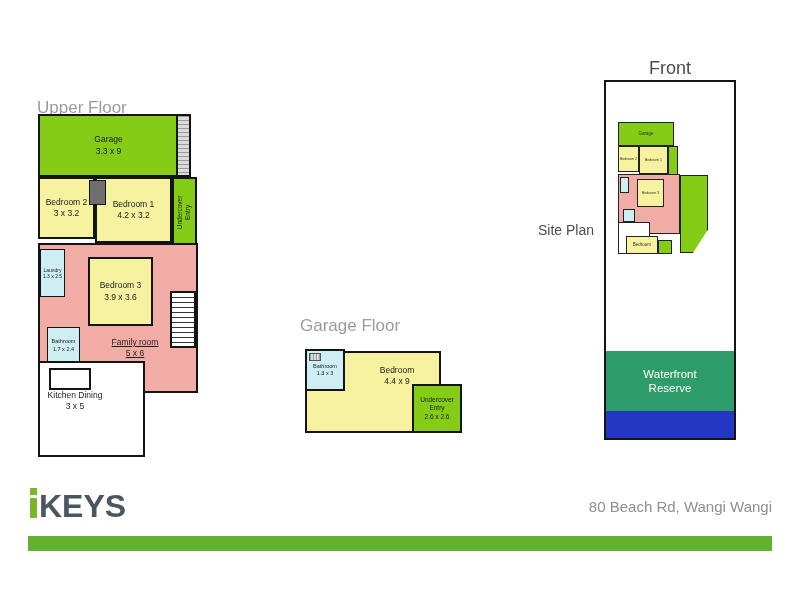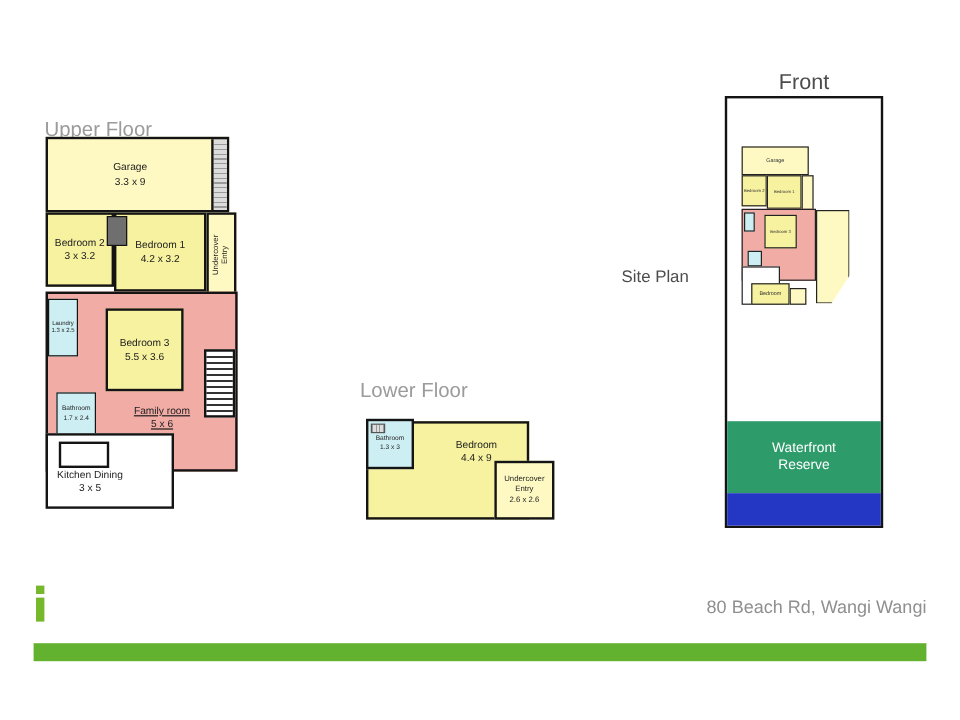--- a/index.html
+++ b/index.html
@@ -6,38 +6,38 @@
   body{width:800px;height:600px;font-family:"Liberation Sans","DejaVu Sans",sans-serif;}
   #page{position:relative;width:800px;height:600px;background:#fff;overflow:hidden;}
 
   .title{position:absolute;font-size:17px;color:#9b9b9b;}
   .t-upper{left:37px;top:98px;}
   .t-lower{left:300px;top:316px;}
 
   .room{position:absolute;border:2px solid #141414;box-sizing:border-box;
         display:flex;align-items:center;justify-content:center;text-align:center;}
   .rlabel{font-size:8.5px;line-height:1.3;color:#1d1d1d;display:flex;flex-direction:column;}
-  .orange{background:#fef9c3;} .yellow{background:#F7F2A0;}
+  .orange{background:#84cc16;} .yellow{background:#F7F2A0;}
   .pink{background:#F1ACA6;}   .cyan{background:#CDEFF3;} .whitebg{background:#ffffff;}
 
   
   .garage{left:38px;top:114px;width:153px;height:63px;}
   .garage .rlabel{padding-right:12px;}
   .garage-hatch{position:absolute;right:0;top:0;width:13px;height:100%;
         border-left:2px solid #141414;box-sizing:border-box;
         background:repeating-linear-gradient(180deg,#9a9a9a 0 1px,#dcdcdc 1px 4px);}
   .bedroom2{left:38px;top:177px;width:57px;height:62px;}
   .bedroom1{left:95px;top:177px;width:77px;height:66px;}
   .closet{position:absolute;left:89px;top:180px;width:17px;height:25px;
         background:#6f6f6f;border:1px solid #141414;box-sizing:border-box;}
   .uc-upper{left:172px;top:177px;width:25px;height:71px;overflow:visible;}
   .vlabel{transform:rotate(-90deg);width:70px;text-align:center;font-size:6.5px;
         line-height:1.3;color:#1d1d1d;display:flex;flex-direction:column;}
   .family-block{left:38px;top:243px;width:160px;height:150px;}
-  .kitchen{left:38px;top:361px;width:107px;height:63px;}
+  .kitchen{left:38px;top:361px;width:107px;height:96px;}
   .kitchen .rlabel{position:absolute;left:4px;top:27px;width:62px;}
   .bench{position:absolute;left:9px;top:5px;width:42px;height:22px;
         border:2px solid #141414;background:#fff;box-sizing:border-box;}
   .laundry{left:40px;top:249px;width:25px;height:48px;border-width:1.5px;}
   .laundry .rlabel{font-size:5px;}
   .bedroom3{left:88px;top:257px;width:65px;height:69px;}
   .bath-upper{left:47px;top:327px;width:33px;height:37px;border-width:1.5px;}
   .bath-upper .rlabel{font-size:5.5px;}
   .stairs-upper{position:absolute;left:170px;top:291px;width:26px;height:57px;
         border:2px solid #141414;box-sizing:border-box;background:#fff;
@@ -55,21 +55,21 @@
   .bath-lower .rlabel{font-size:5.5px;}
   .bath-fixture{position:absolute;left:2px;top:2px;width:12px;height:8px;
         border:1px solid #555;box-sizing:border-box;
         background:repeating-linear-gradient(90deg,#9a9a9a 0 1px,#ddd 1px 3px);}
   .uc-lower{left:412px;top:384px;width:50px;height:49px;}
   .uc-lower .rlabel{font-size:6.5px;}
 
   
   .t-front{position:absolute;left:604px;top:58px;width:132px;text-align:center;font-size:18px;color:#4c4c4c;}
   .t-back{position:absolute;left:604px;top:449px;width:132px;text-align:center;font-size:14px;color:#4c4c4c;}
-  .t-site{position:absolute;left:498px;top:222px;width:96px;text-align:center;font-size:14px;color:#4c4c4c;}
+  .t-site{position:absolute;left:498px;top:222px;width:96px;text-align:right;font-size:14px;color:#4c4c4c;}
   .site-rect{position:absolute;left:604px;top:80px;width:132px;height:360px;
         border:2px solid #141414;box-sizing:border-box;background:#fff;}
   .waterfront{position:absolute;left:0;right:0;bottom:27px;height:60px;background:#2E9B6B;
         display:flex;align-items:center;justify-content:center;text-align:center;
         color:#fff;font-size:11.5px;line-height:1.25;}
   .waterfront span{width:72px;display:inline-block;}
   .bluebar{position:absolute;left:0;right:0;bottom:0;height:27px;background:#2336C4;}
 
   .mini{position:absolute;left:606px;top:118px;width:106px;height:142px;font-size:4.5px;color:#333;}
   .mblock{position:absolute;border:1px solid #222;box-sizing:border-box;
@@ -139,21 +139,21 @@
   <div class="room cyan laundry">
     <div class="rlabel">
       <span>Laundry</span>
       <span>1.3 x 2.5</span>
     </div>
   </div>
 
   <div class="room yellow bedroom3">
     <div class="rlabel">
       <span>Bedroom 3</span>
-      <span>5.5 x 3.6</span>
+      <span>3.9 x 3.6</span>
     </div>
   </div>
 
   <div class="room cyan bath-upper">
     <div class="rlabel">
       <span>Bathroom</span>
       <span>1.7 x 2.4</span>
     </div>
   </div>
 
@@ -166,21 +166,21 @@
 
   <div class="room whitebg kitchen">
     <div class="bench"></div>
     <div class="rlabel">
       <span>Kitchen Dining</span>
       <span>3 x 5</span>
     </div>
   </div>
 
 
-  <div class="title t-lower">Lower Floor</div>
+  <div class="title t-lower">Garage Floor</div>
 
   <div class="room yellow bed-lower">
     <div class="rlabel">
       <span>Bedroom</span>
       <span>4.4 x 9</span>
     </div>
   </div>
 
   <div class="room cyan bath-lower">
     <div class="bath-fixture"></div>
@@ -231,19 +231,20 @@
     </div>
     <div class="mblock orange m-ucL"></div>
   </div>
 
 
   <div class="logo">
     <div class="logo-i">
       <div class="logo-dot"></div>
       <div class="logo-bar"></div>
     </div>
+    <div class="logo-text">KEYS</div>
   </div>
 
   <div class="address">80 Beach Rd, Wangi Wangi</div>
 
   <div class="footer-bar"></div>
 
 </div>
 
 </body></html>

